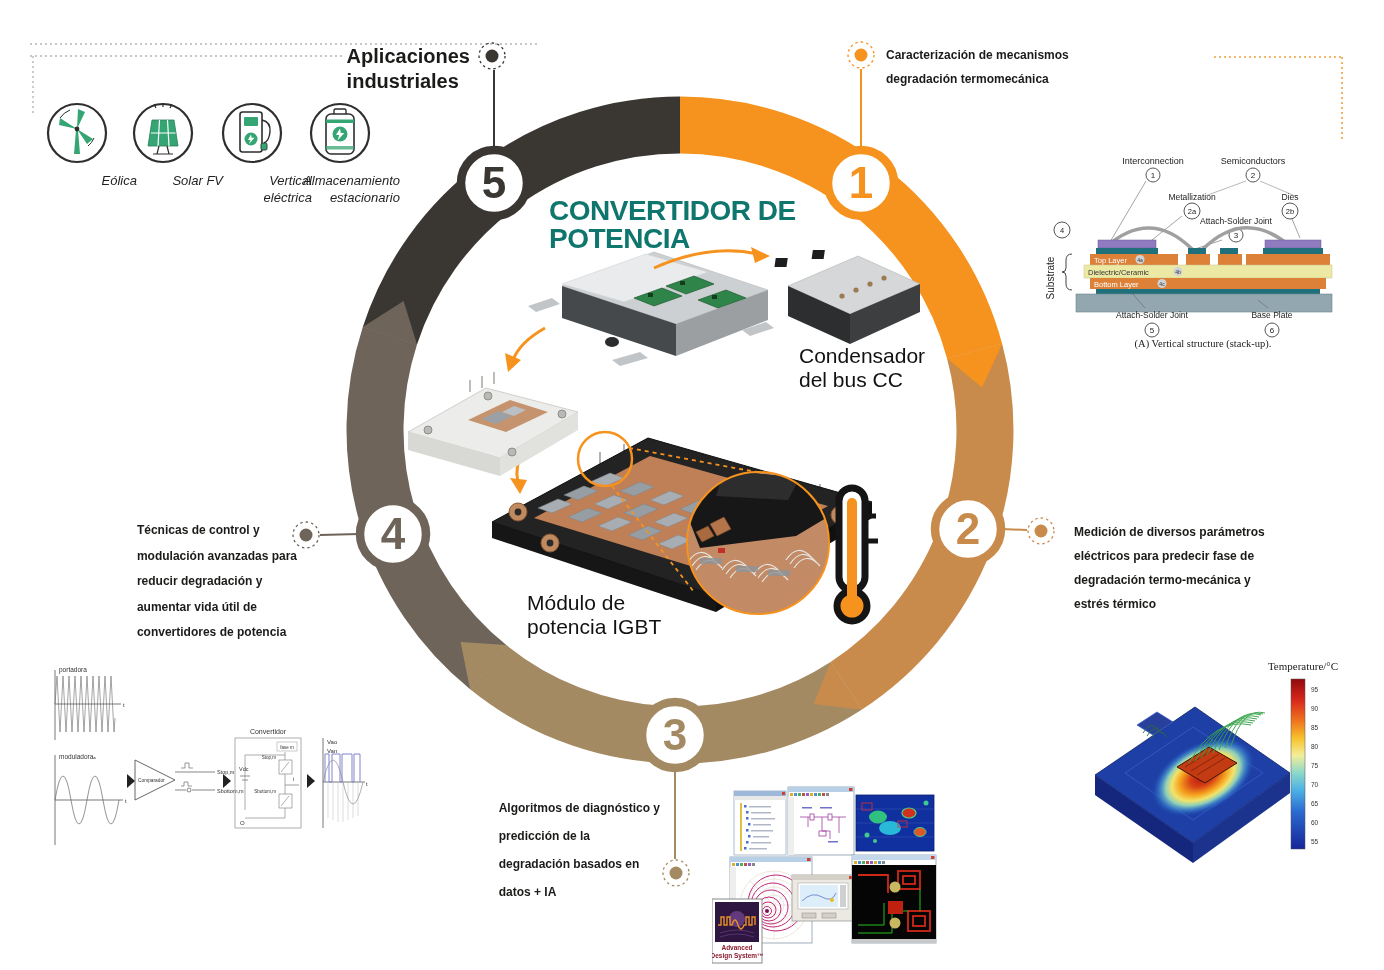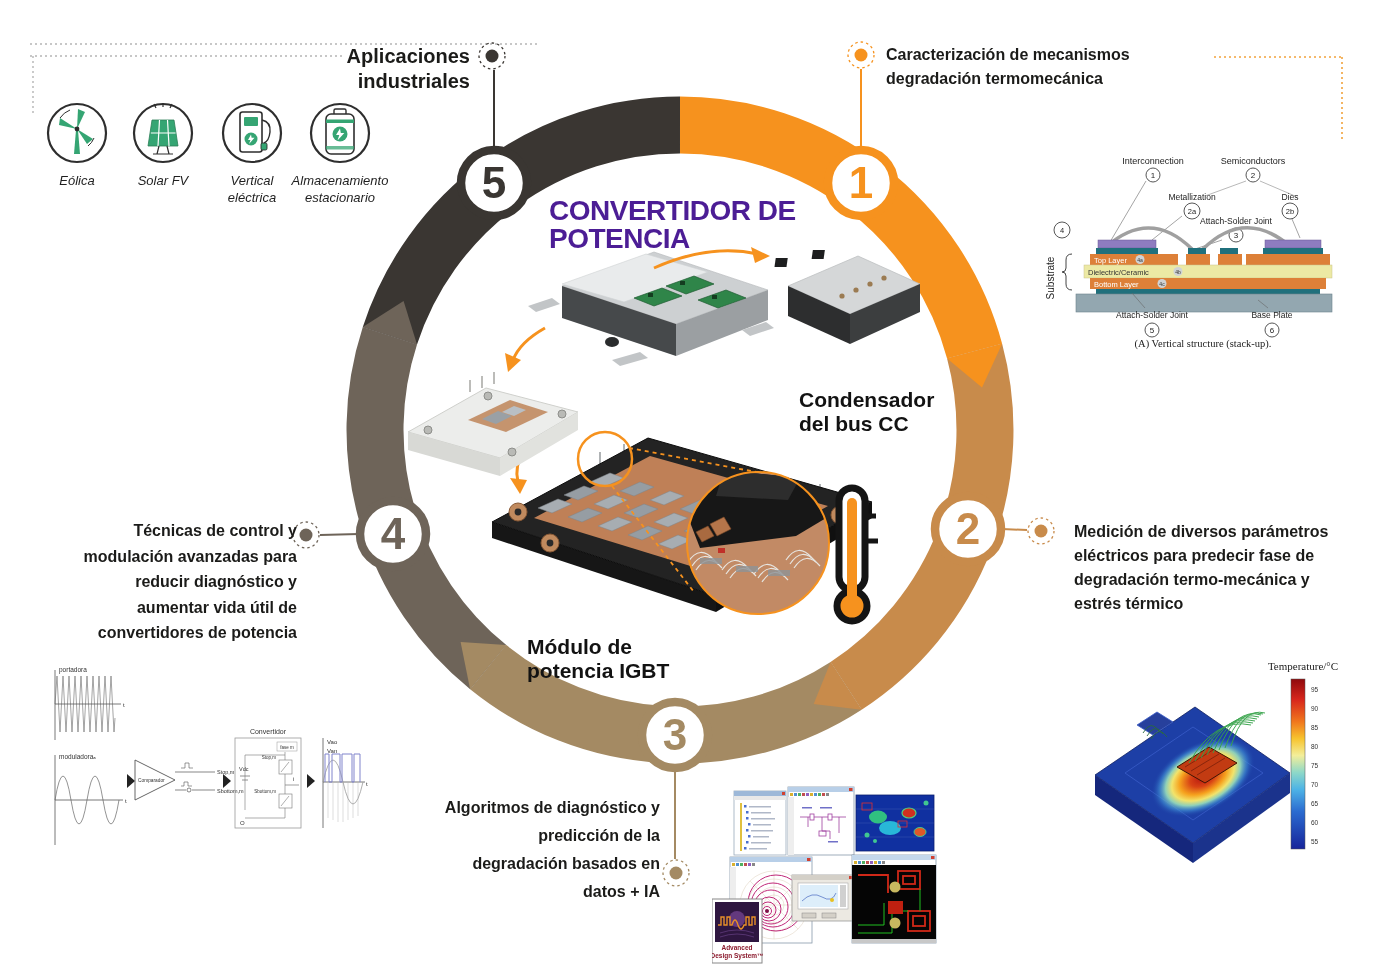--- a/index.html
+++ b/index.html
@@ -1,25 +1,25 @@
 <!DOCTYPE html>
 <html><head>
 <meta charset="utf-8">
 <style>
   html,body{margin:0;padding:0;background:#fff;}
   .stage{position:relative;width:1384px;height:970px;background:#fff;overflow:hidden;
          font-family:"Liberation Sans",sans-serif;}
   .stage svg{font-family:"Liberation Sans",sans-serif;}
   .abs{position:absolute;}
-  .hd{font-weight:800;color:#1b1b19;font-size:16px;line-height:24px;white-space:nowrap;}
+  .hd{font-weight:800;color:#1b1b19;font-size:12px;line-height:24px;white-space:nowrap;}
   .hd div{white-space:nowrap;}
-  .right{text-align:right;}
-  .title{font-weight:800;color:#4c1d95;font-size:28px;line-height:28px;letter-spacing:-0.5px;}
-  .imglabel{font-weight:700;color:#121212;font-size:21px;line-height:24px;white-space:nowrap;margin-top:44px;}
-  .caption{font-style:italic;font-size:13px;line-height:17px;color:#1f1f1f;text-align:center;width:120px;}
+  .right{text-align:left;}
+  .title{font-weight:800;color:#0f766e;font-size:28px;line-height:28px;letter-spacing:-0.5px;}
+  .imglabel{font-weight:400;color:#121212;font-size:21px;line-height:24px;white-space:nowrap;}
+  .caption{font-style:italic;font-size:13px;line-height:17px;color:#1f1f1f;text-align:right;width:120px;}
 </style>
 </head>
 <body>
 
 <div class="stage">
 
 <svg class="abs" style="left:0;top:0" width="1384" height="970" viewBox="0 0 1384 970">
 
   <g stroke="#b5b5b5" stroke-width="1.4" stroke-dasharray="2 3" fill="none">
     <path d="M30,44 H540"></path>
@@ -630,21 +630,21 @@
 <div class="abs hd right" style="right:724px;top:794px;line-height:28px">
   <div>Algoritmos de diagnóstico y</div>
   <div>predicción de la</div>
   <div>degradación basados en</div>
   <div>datos + IA</div>
 </div>
 
 <div class="abs hd right" style="right:1087px;top:518px;line-height:25.5px">
   <div>Técnicas de control y</div>
   <div>modulación avanzadas para</div>
-  <div>reducir diagnóstico y</div>
+  <div>reducir degradación y</div>
   <div>aumentar vida útil de</div>
   <div>convertidores de potencia</div>
 </div>
 
 <div class="abs hd right" style="right:914px;top:44px;font-size:20px;line-height:25px">
   <div>Aplicaciones</div>
   <div>industriales</div>
 </div>
 
 <div class="abs title" style="left:549px;top:197px">

